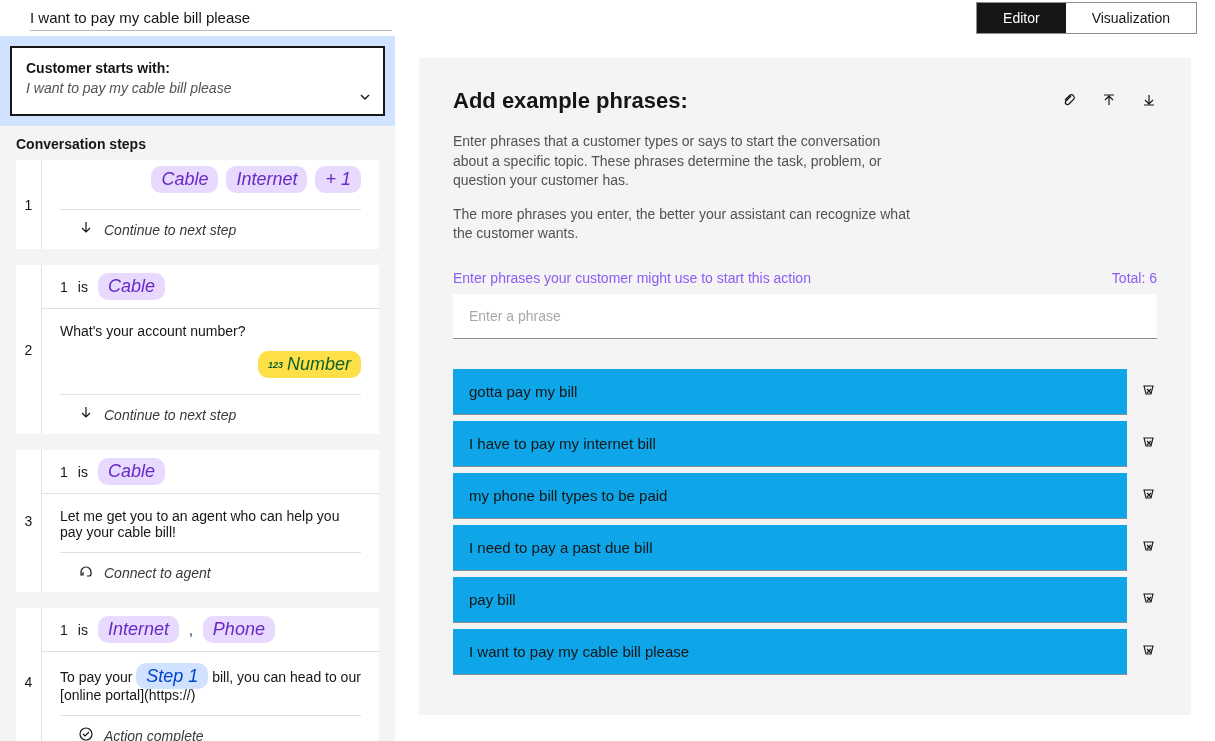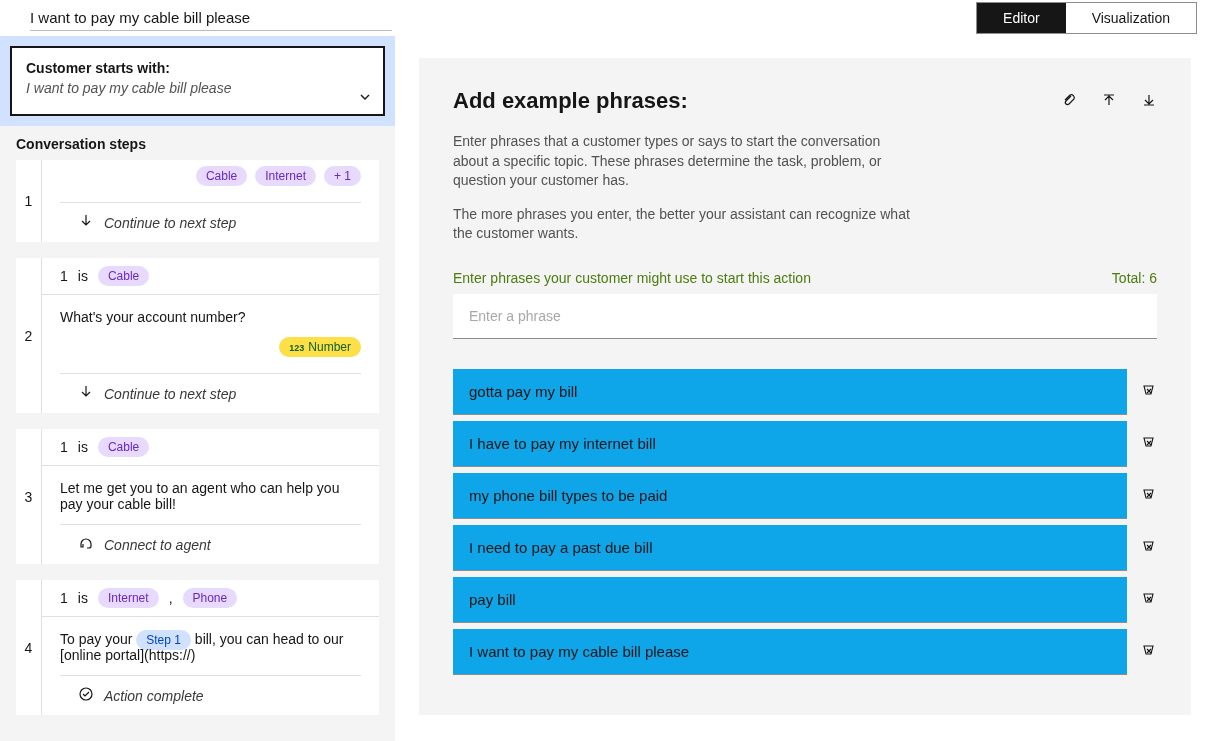--- a/index.html
+++ b/index.html
@@ -101,21 +101,22 @@
     padding: 8px 18px;
     border-bottom: 1px solid #e0e0e0;
     font-size: 14px;
   }
   .cond-word { color: #161616; }
   .tag {
     background: #e8daff;
     color: #6929c4;
     padding: 3px 10px;
     border-radius: 10px;
-    font-size: 12px;
+    font-size: 18px;
+    font-style: italic;
   }
   .tag.green { background: #fde047; color: #0e6027; }
   .tag.blue { background: #d0e2ff; color: #0043ce; }
   .tag.num::before {
     content: "123";
     font-size: 9px;
     margin-right: 4px;
     vertical-align: middle;
     font-weight: 600;
   }
@@ -170,21 +171,21 @@
   .panel-desc {
     color: #525252;
     margin-top: 18px;
     max-width: 460px;
     line-height: 1.4;
   }
   .panel-desc + .panel-desc { margin-top: 14px; }
   .input-row-head {
     display: flex;
     margin-top: 26px;
-    color: #4d7c0f;
+    color: #8b5cf6;
   }
   .input-row-head .total { margin-left: auto; }
   .phrase-input {
     width: 100%;
     margin-top: 8px;
     padding: 14px 16px;
     font-size: 14px;
     border: none;
     border-bottom: 1px solid #8d8d8d;
     background: #fff;

